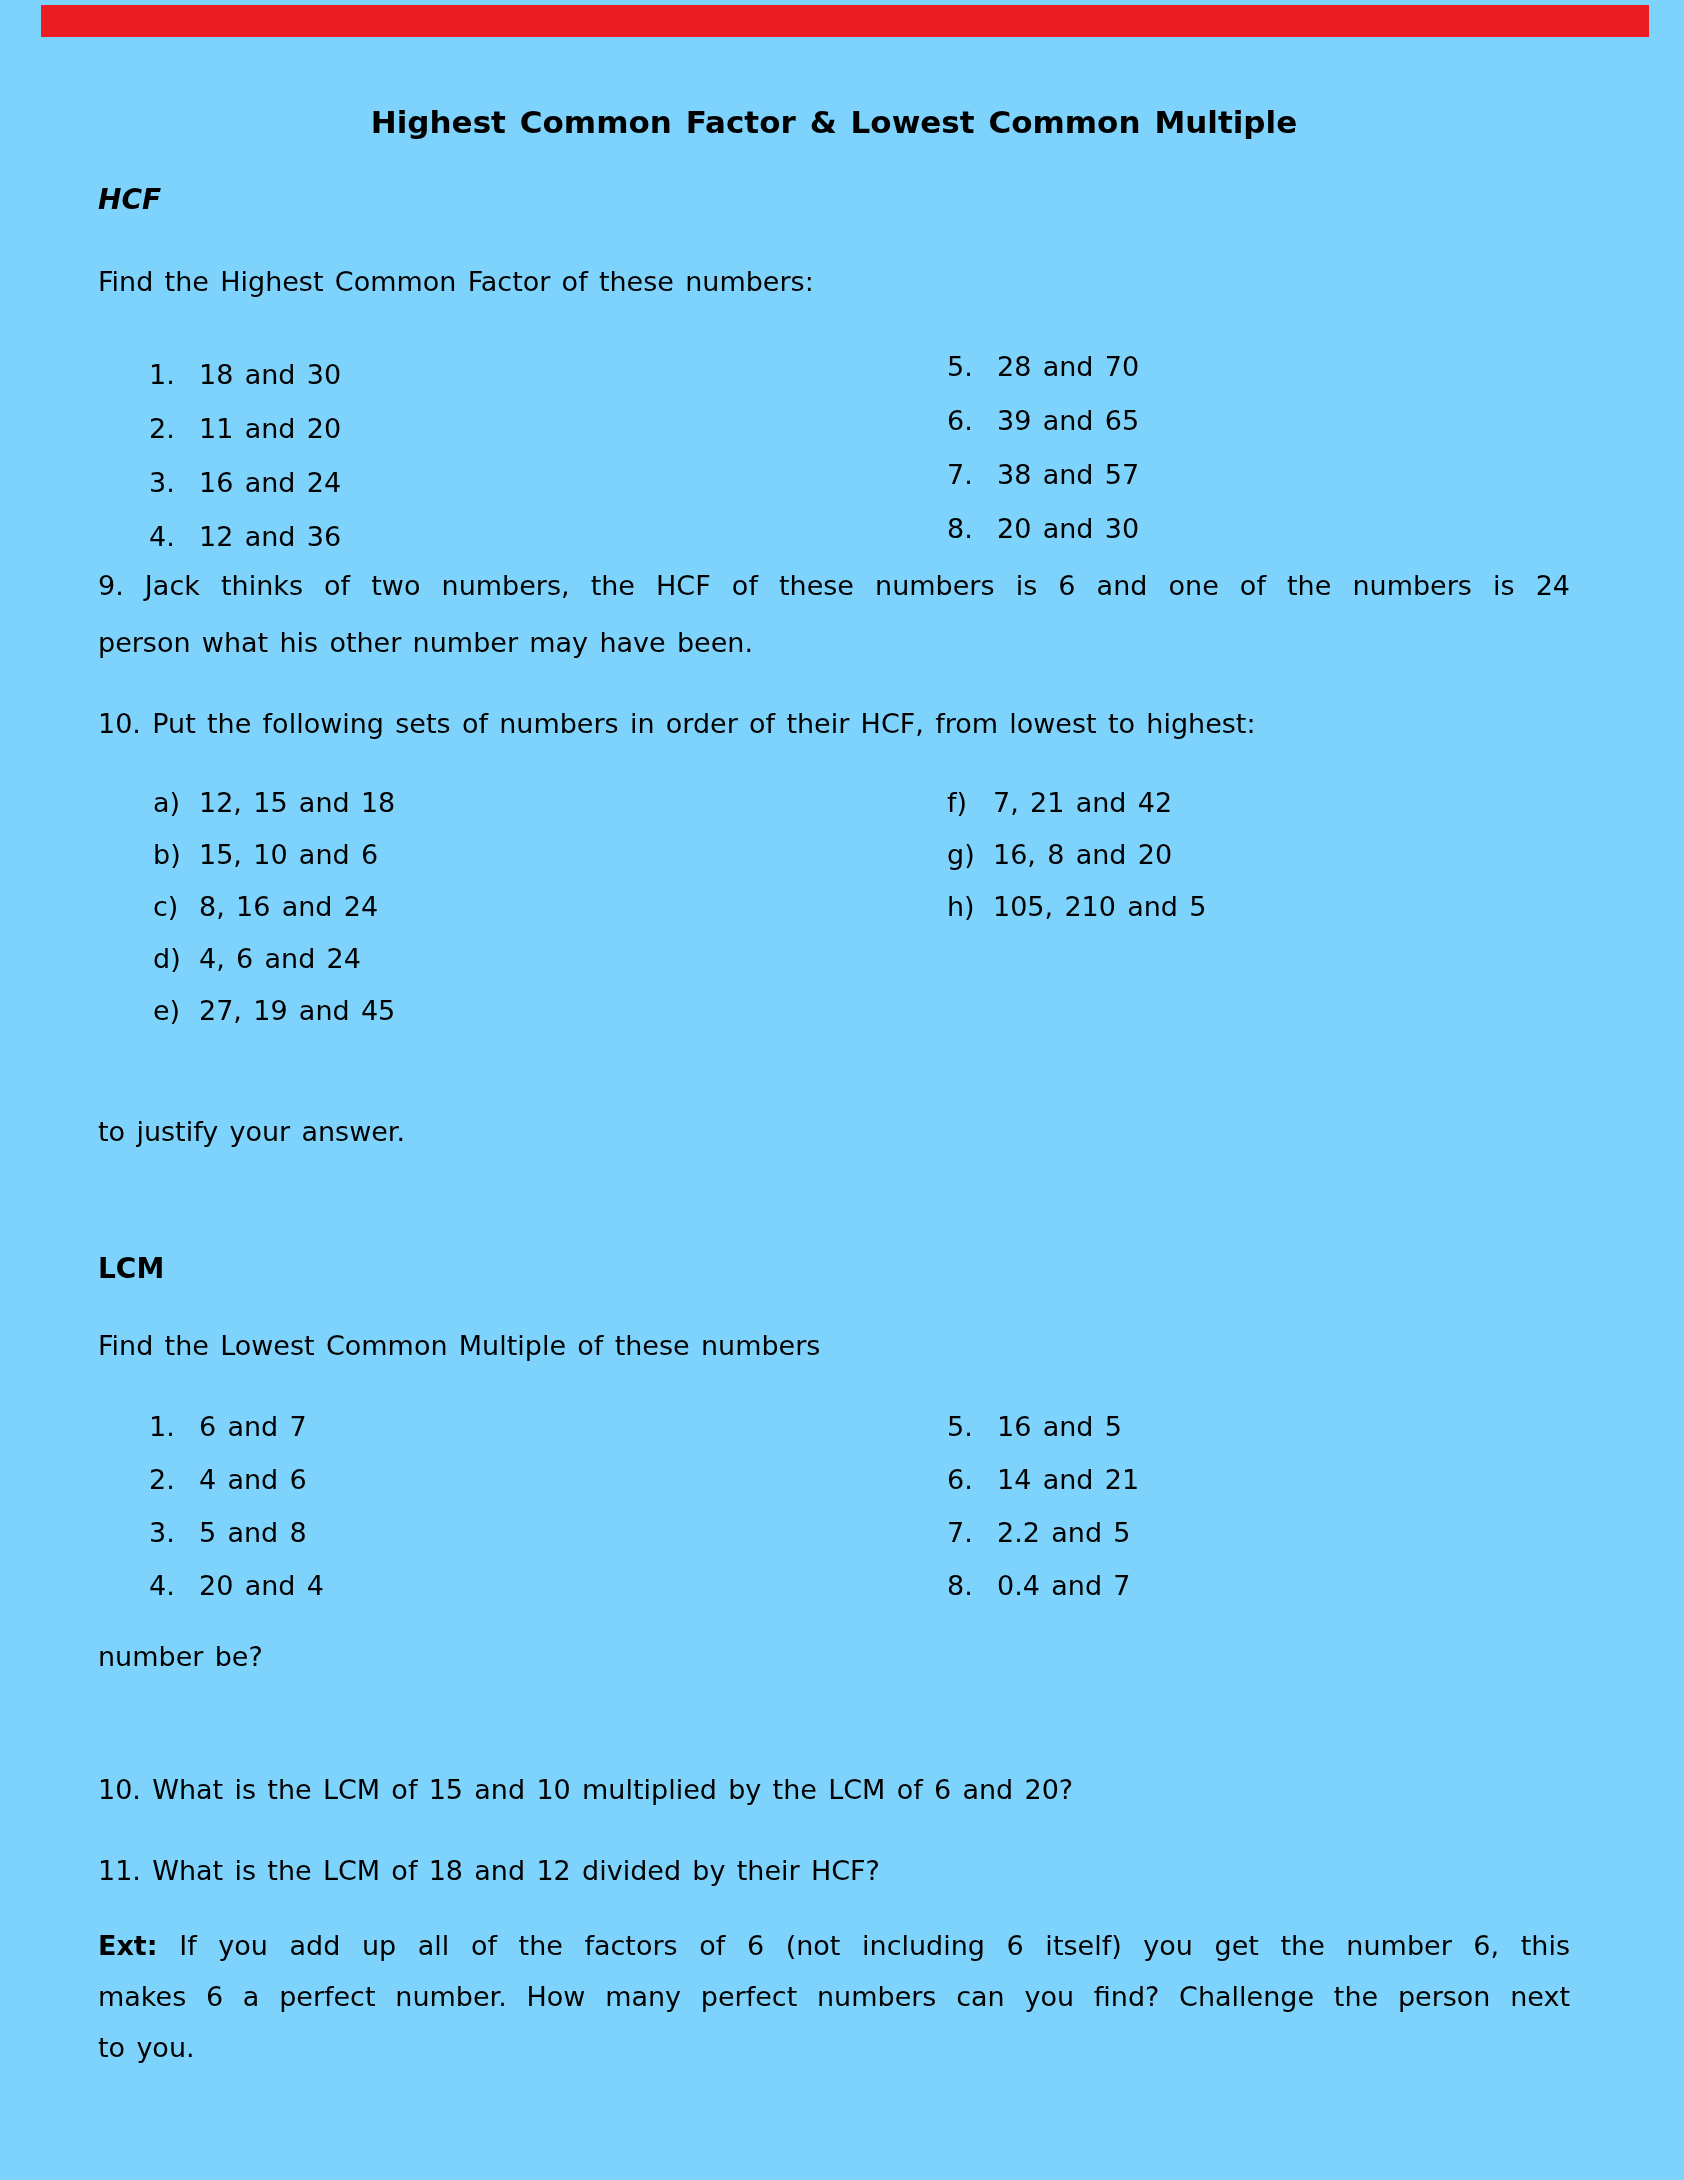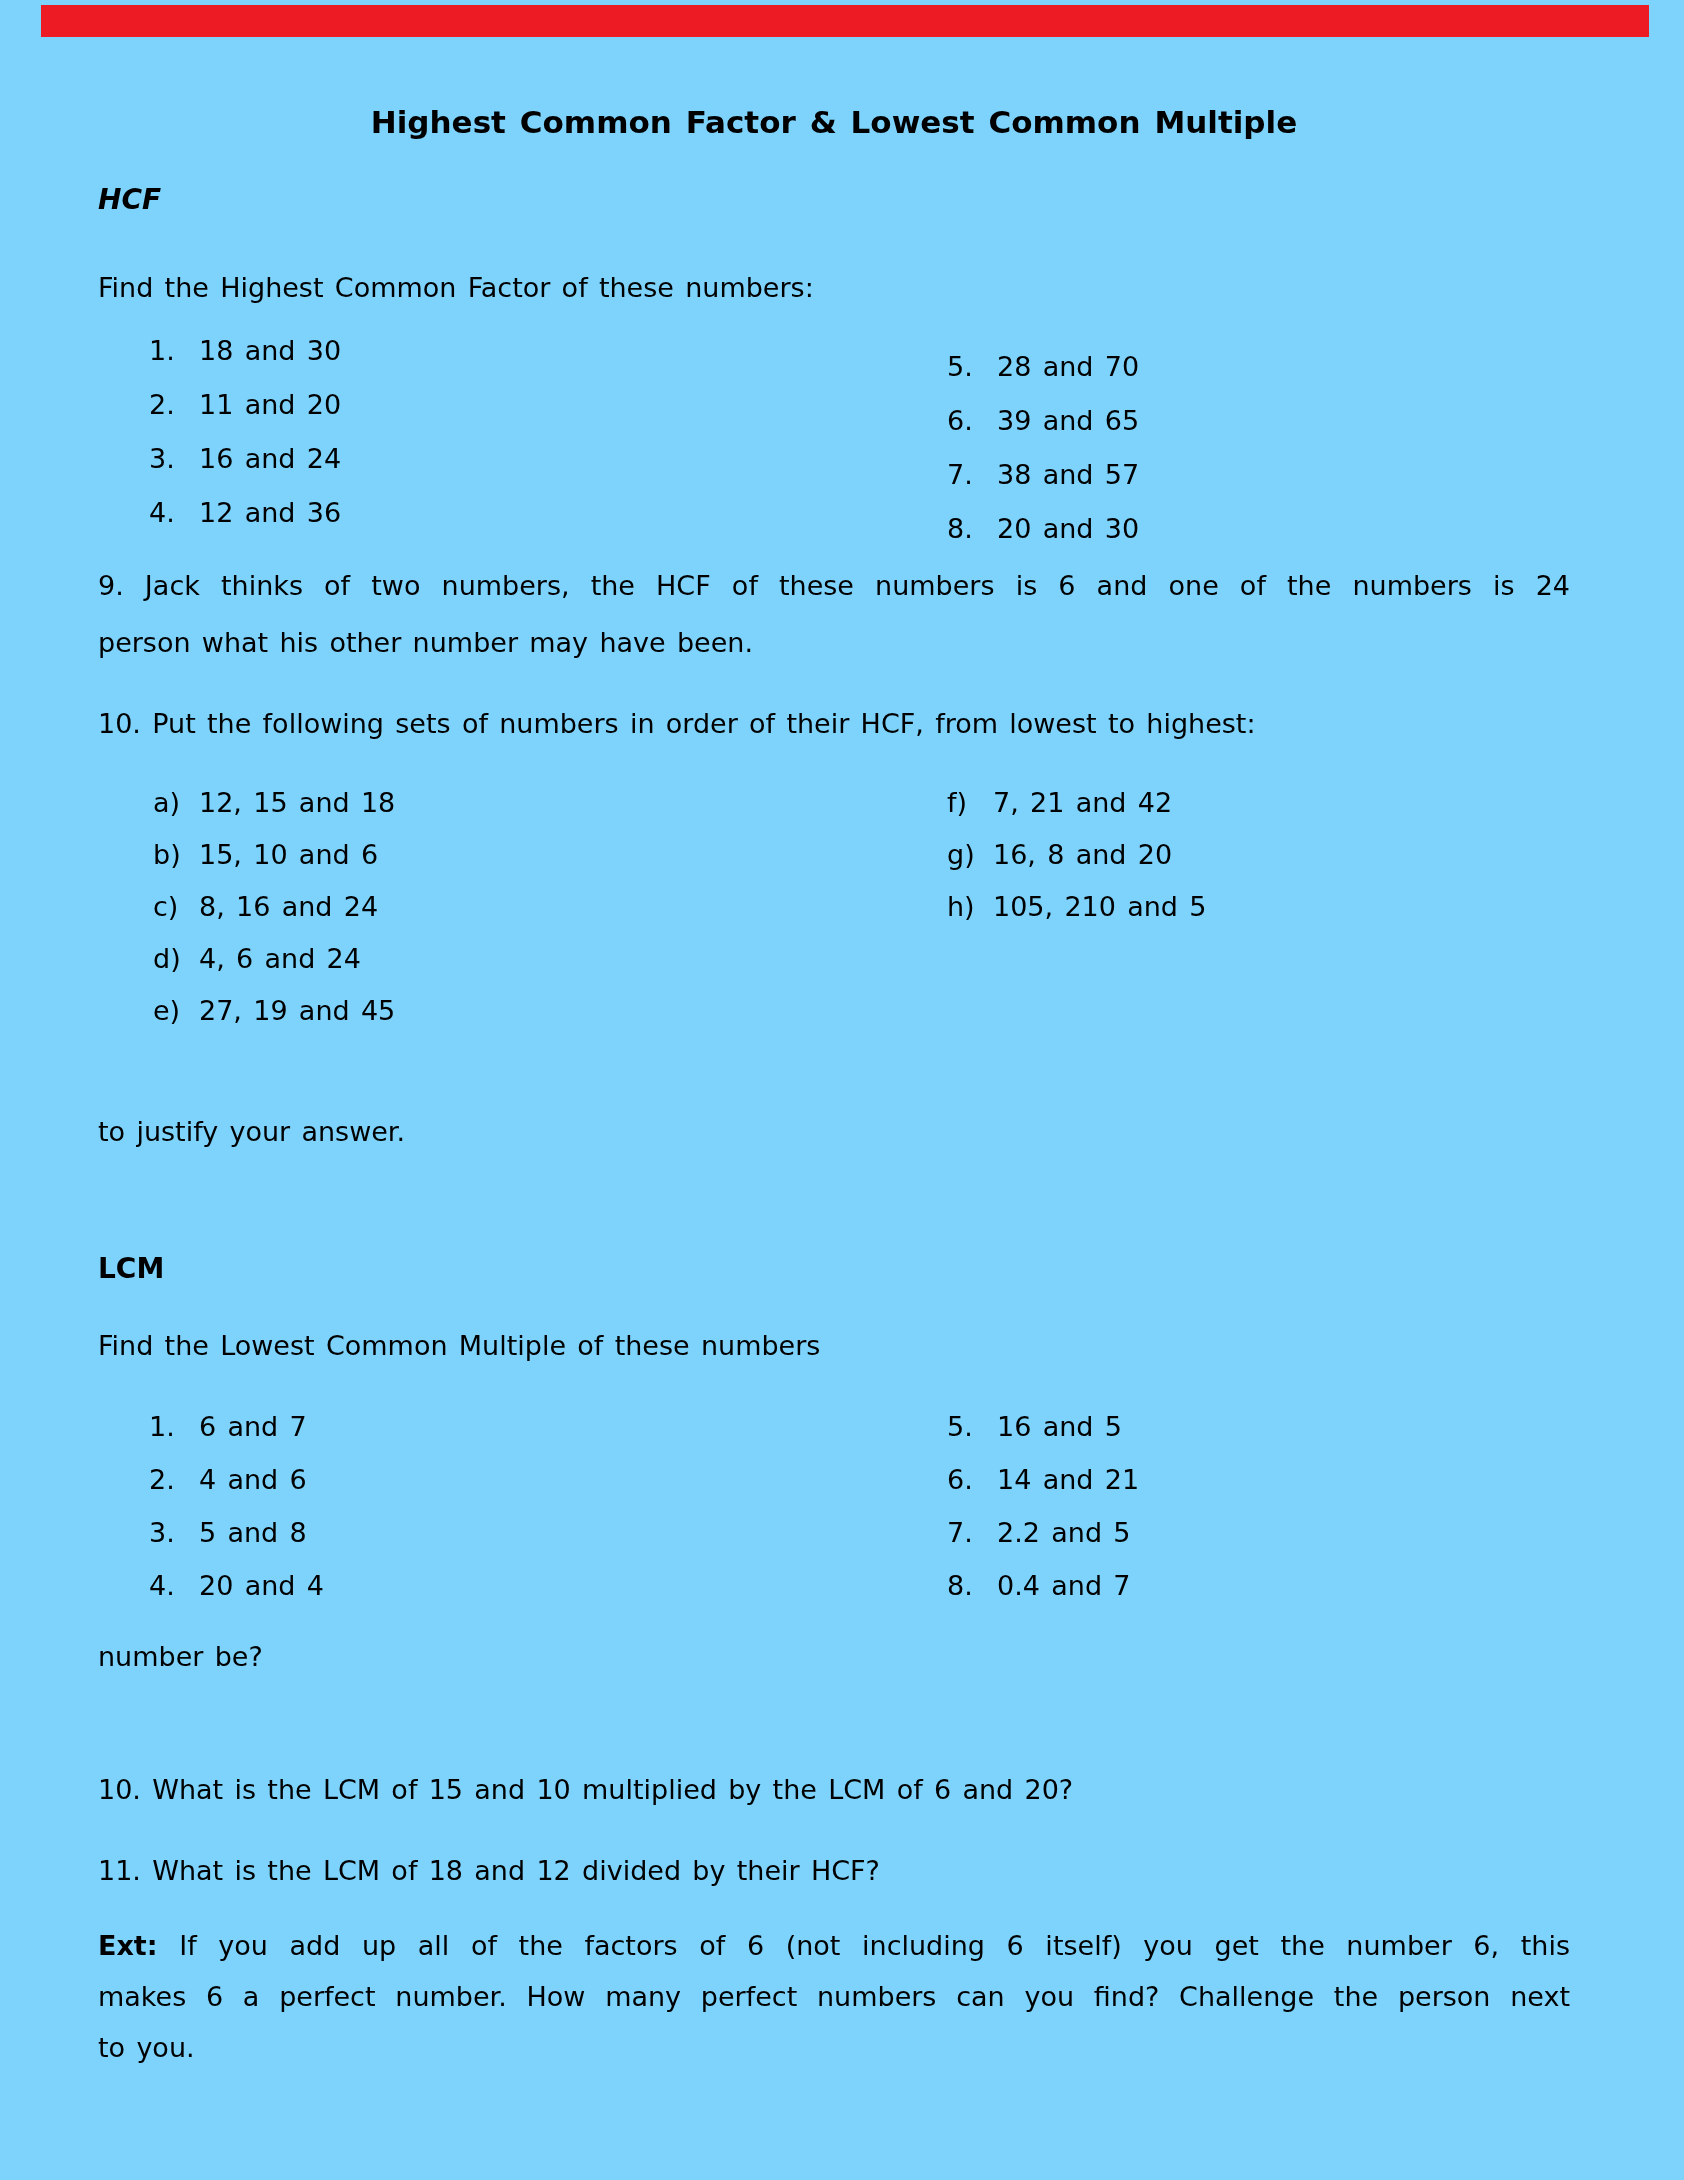--- a/index.html
+++ b/index.html
@@ -62,23 +62,23 @@
 <body>
 
 <div class="page" style="background: #7dd3fc; color: rgb(0, 0, 0);">
 
   <div class="redbar" style="background: rgb(237, 28, 36);"></div>
 
   <div class="blk title" style="top:95px; line-height:55px;">Highest Common Factor &amp; Lowest Common Multiple</div>
 
   <div class="blk heading" style="top:172px; line-height:55px;font-style:italic;">HCF</div>
 
-  <div class="blk" style="top:260px; line-height:55px;">Find the Highest Common Factor of these numbers:</div>
+  <div class="blk" style="top:254px; line-height:55px;">Find the Highest Common Factor of these numbers:</div>
 
-  <div class="col" style="left:149px; top:324px; line-height:54px;">
+  <div class="col" style="left:149px; top:348px; line-height:54px;">
     <div class="li"><span class="marker">1.</span><span>18 and 30</span></div>
     <div class="li"><span class="marker">2.</span><span>11 and 20</span></div>
     <div class="li"><span class="marker">3.</span><span>16 and 24</span></div>
     <div class="li"><span class="marker">4.</span><span>12 and 36</span></div>
   </div>
   <div class="col" style="left:947px; top:340px; line-height:54px;">
     <div class="li"><span class="marker">5.</span><span>28 and 70</span></div>
     <div class="li"><span class="marker">6.</span><span>39 and 65</span></div>
     <div class="li"><span class="marker">7.</span><span>38 and 57</span></div>
     <div class="li"><span class="marker">8.</span><span>20 and 30</span></div>

